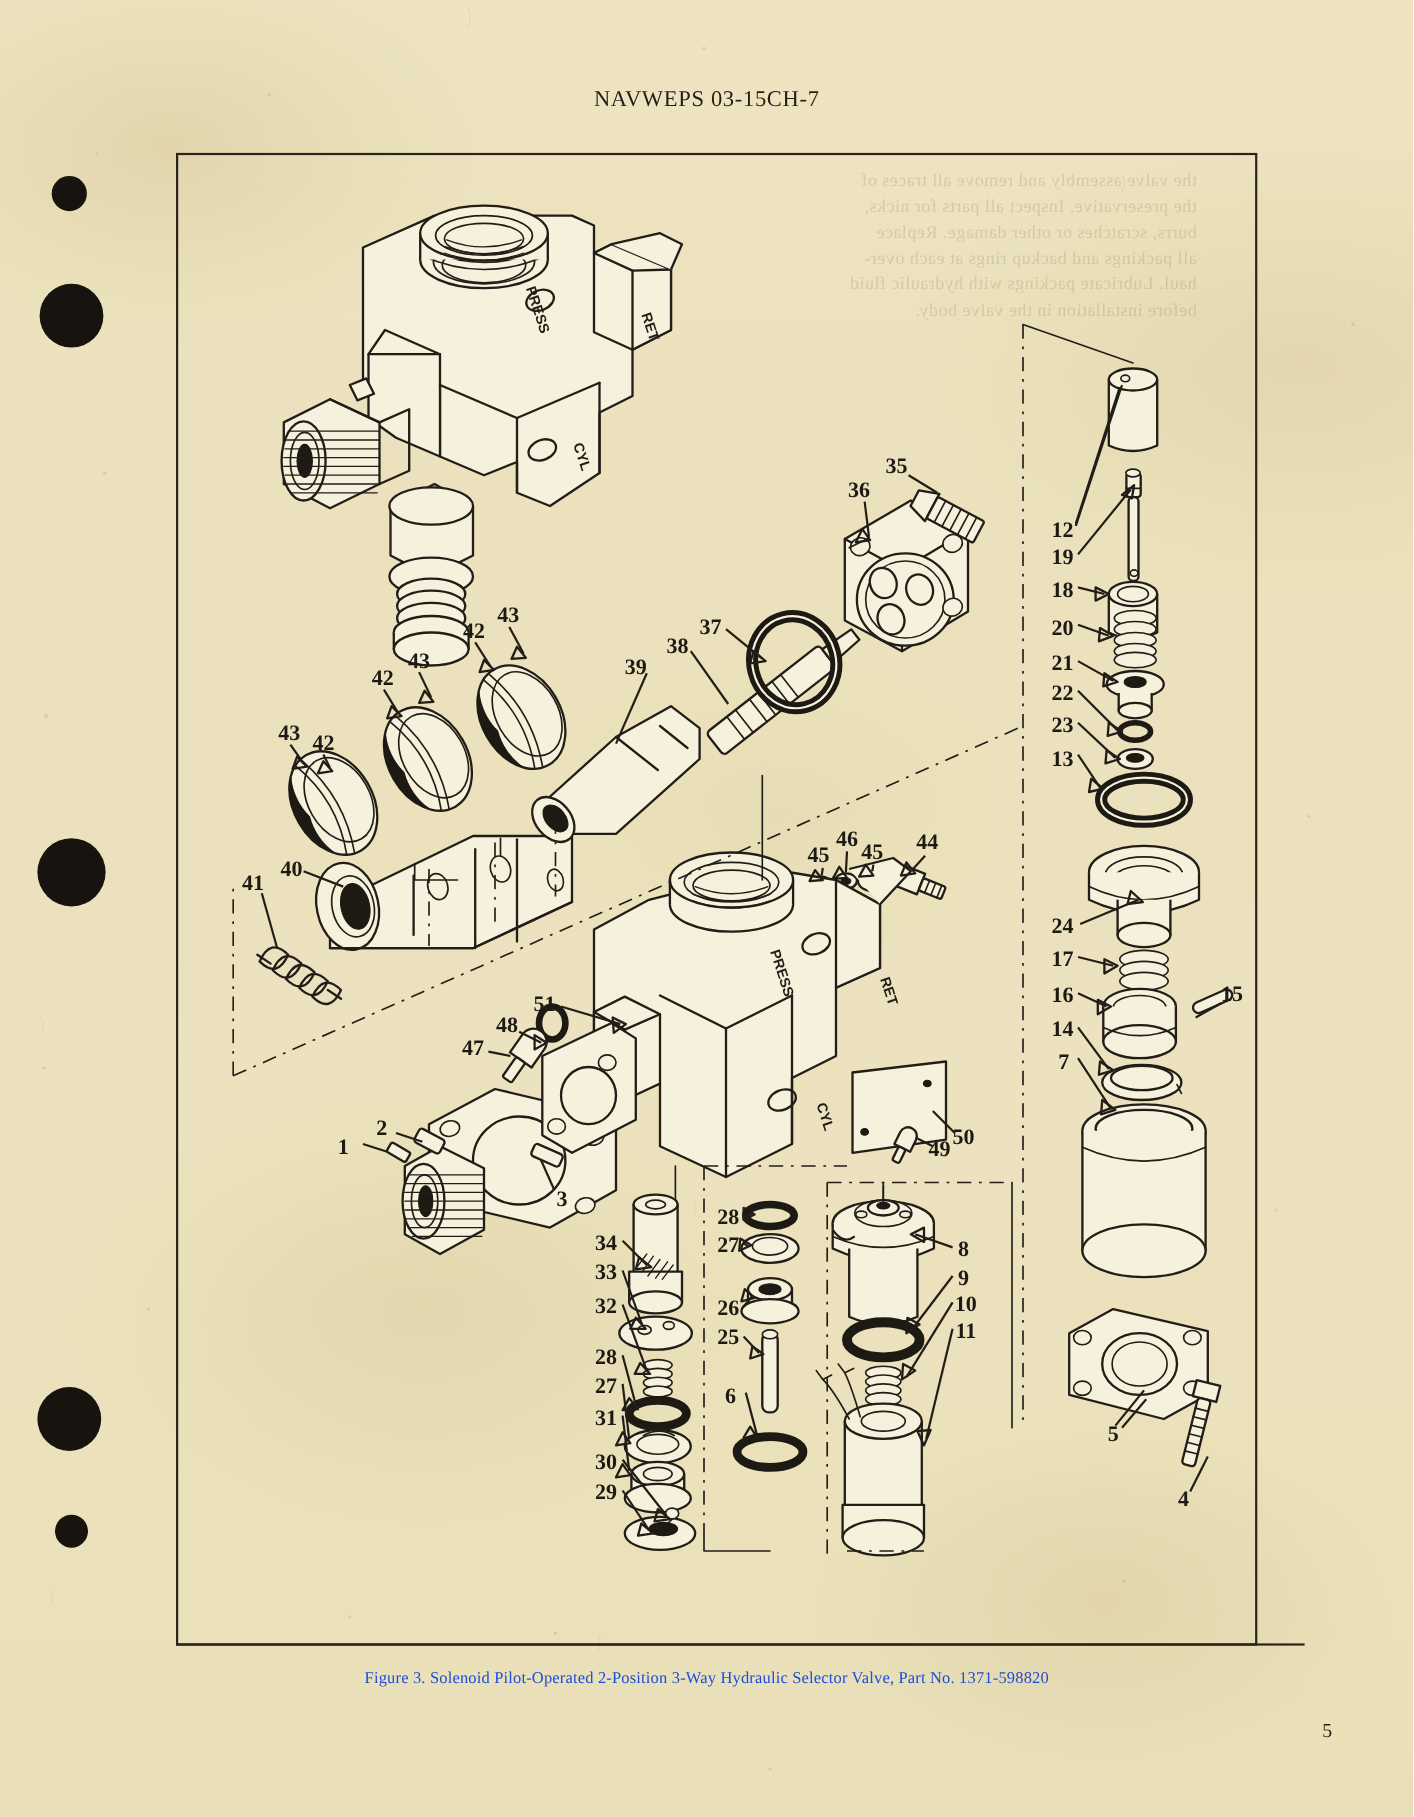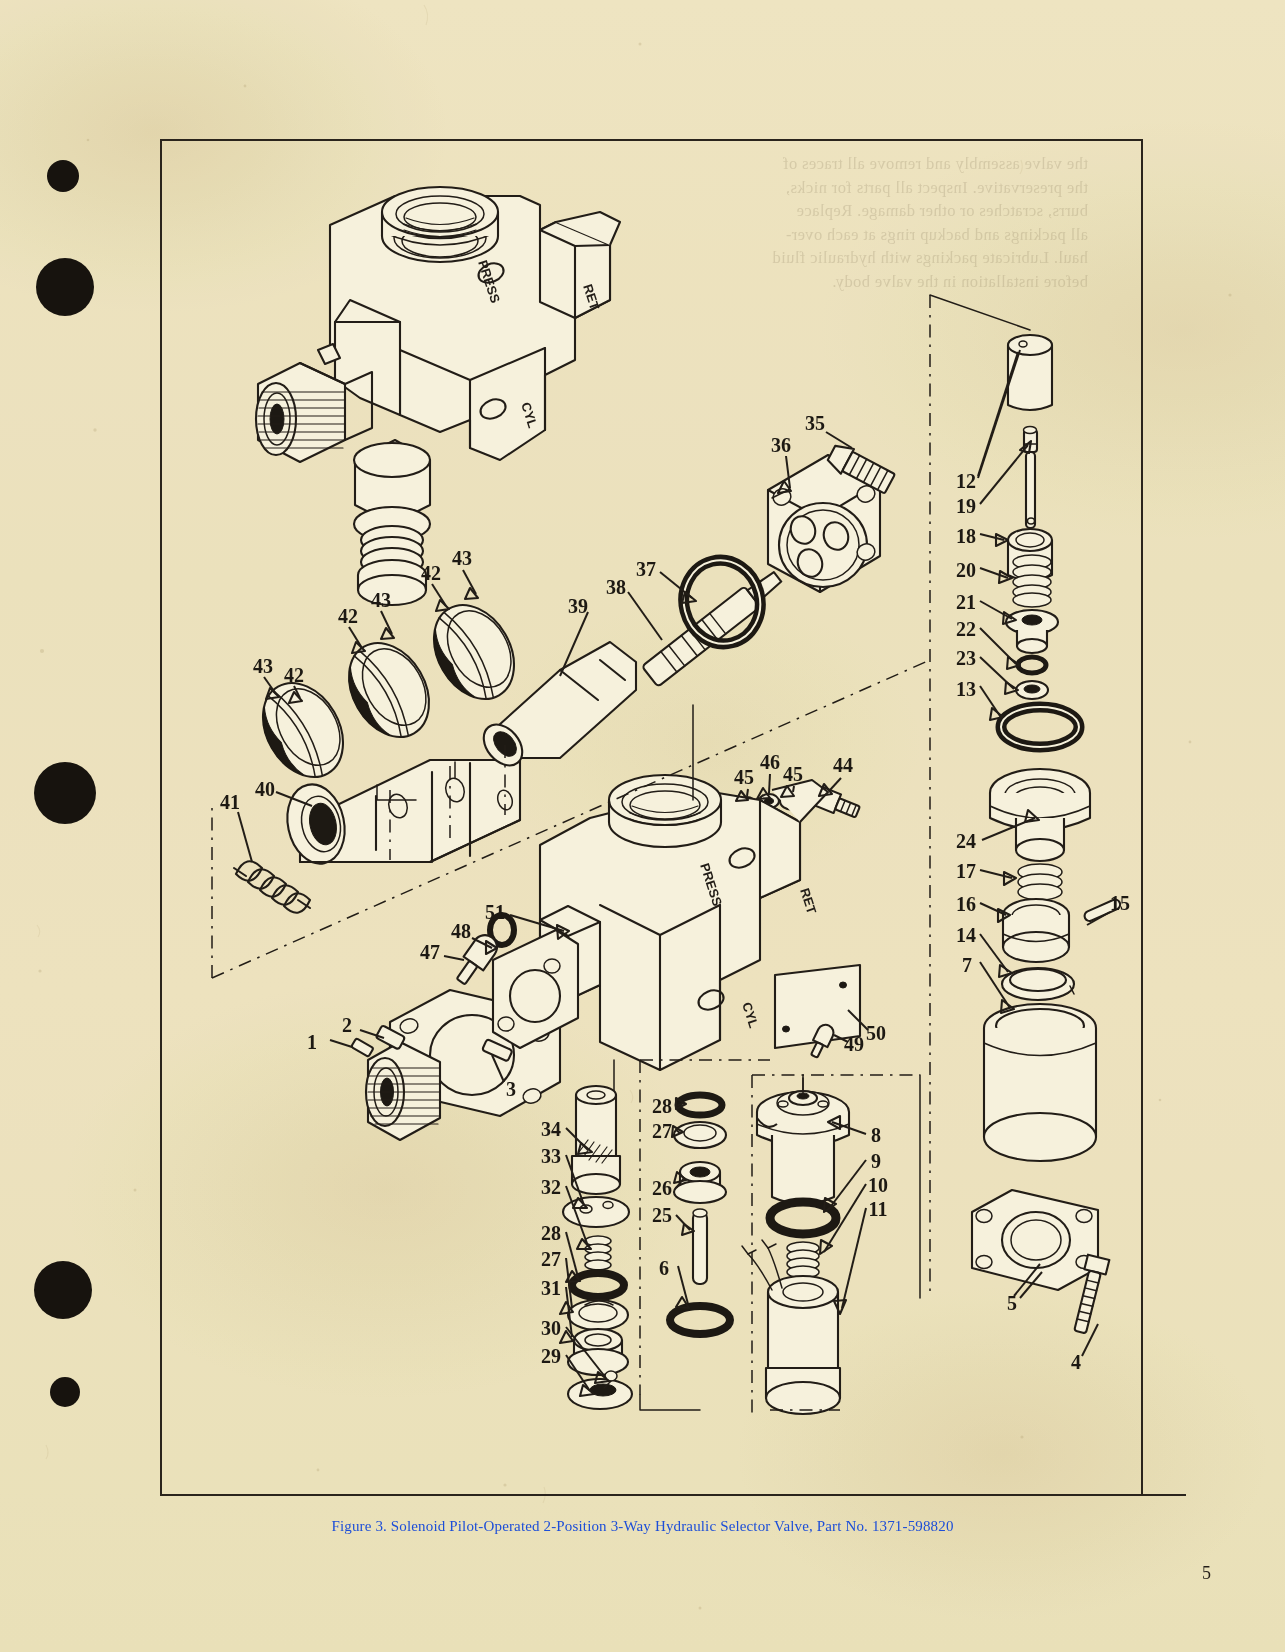--- a/index.html
+++ b/index.html
@@ -166,20 +166,21 @@
   <div class="hole" style="left:34px;  top:1261px; width:58px; height:58px;"></div>
   <div class="hole" style="left:50px;  top:1377px; width:30px; height:30px;"></div>
 
   <div class="ghost">the valve assembly and remove all traces of
 the preservative. Inspect all parts for nicks,
 burrs, scratches or other damage. Replace
 all packings and backup rings at each over-
 haul. Lubricate packings with hydraulic fluid
 before installation in the valve body.</div>
 
+  <div class="hdr">NAVWEPS 03-15CH-7</div>
 
   <div class="frame"></div>
   <div class="frame-rule"></div>
 
   <svg class="art" width="1285" height="1652" viewBox="0 0 1285 1652">
 
     <defs>
       <clipPath id="frameclip">
           <rect x="163" y="142" width="977" height="1351"></rect>
         </clipPath>

